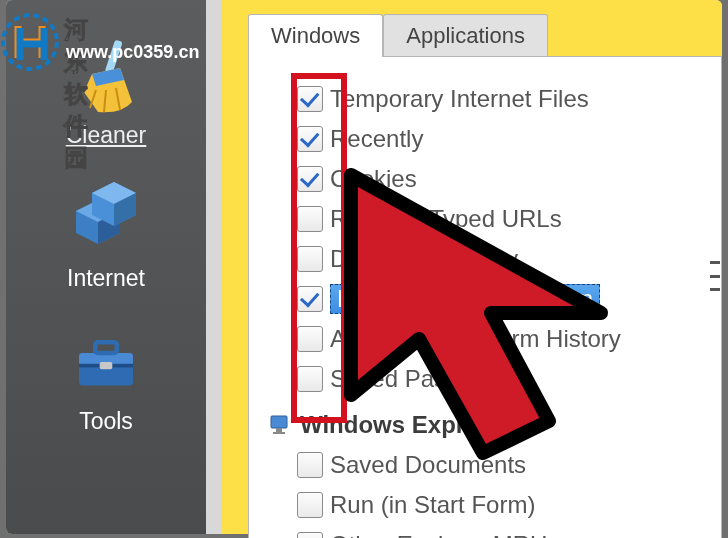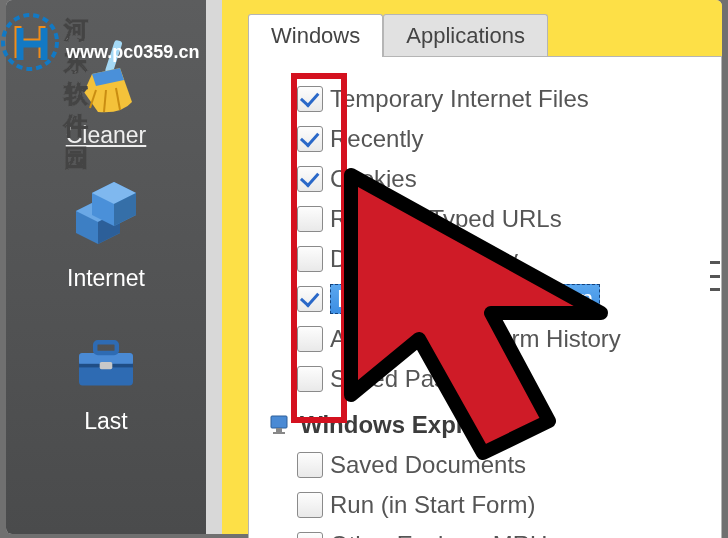--- a/index.html
+++ b/index.html
@@ -219,21 +219,21 @@
     <div class="sidebar-item">
       <div class="sidebar-icon">
         <svg viewBox="0 0 80 80" width="72" height="72">
           <rect x="10" y="30" width="60" height="36" rx="4" fill="#2e6bb3"></rect>
           <rect x="10" y="30" width="60" height="14" rx="4" fill="#4a8ad4"></rect>
           <rect x="28" y="18" width="24" height="12" rx="3" fill="none" stroke="#2e6bb3" stroke-width="5"></rect>
           <rect x="10" y="42" width="60" height="4" fill="#1f4d85"></rect>
           <rect x="33" y="40" width="14" height="8" rx="2" fill="#c8c8c8"></rect>
         </svg>
       </div>
-      <div class="sidebar-label">Last</div>
+      <div class="sidebar-label">Tools</div>
     </div>
   </div>
 
   <div class="main">
     <div class="tabs">
       <div class="tab active">Windows</div>
       <div class="tab">Applications</div>
     </div>
 
     <div class="tab-panel">

